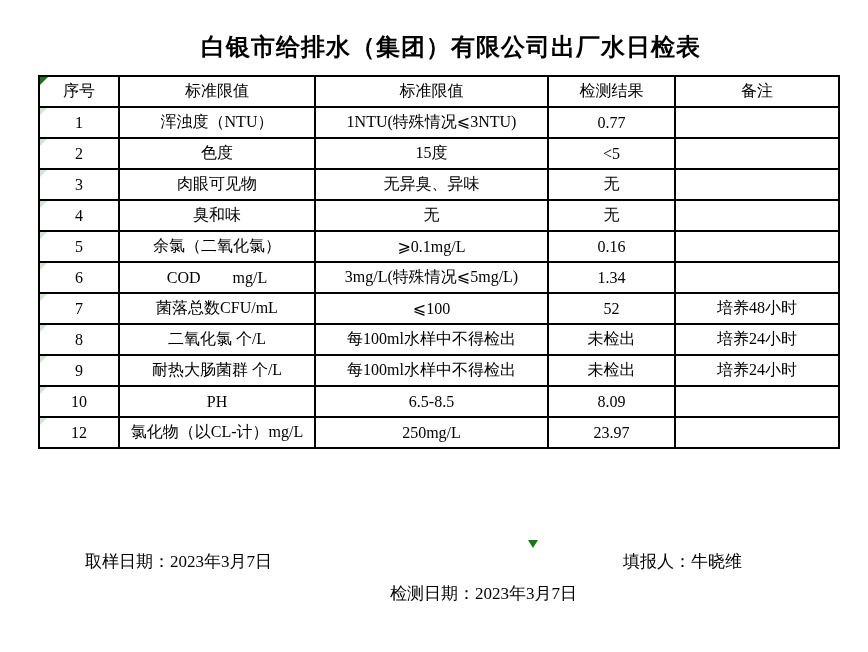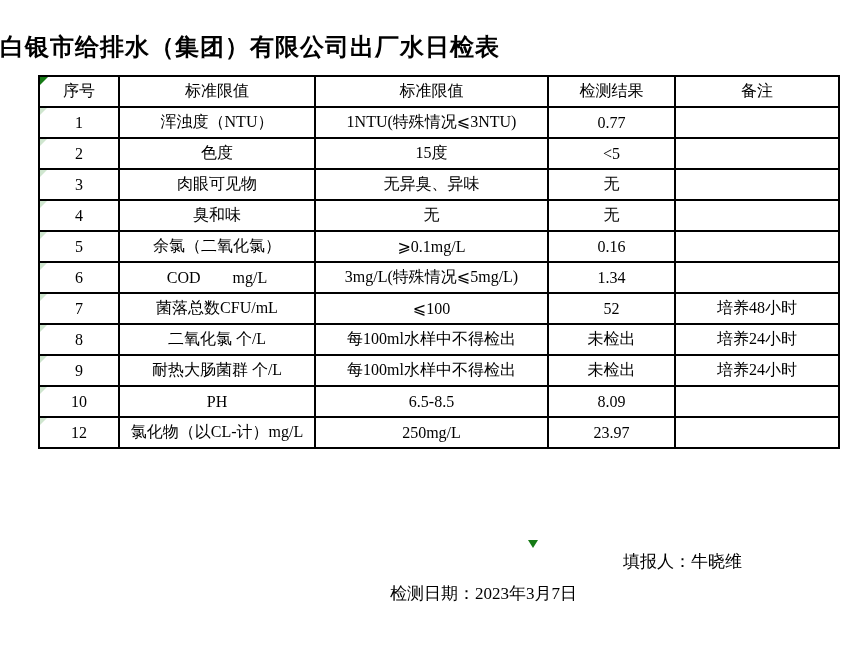--- a/index.html
+++ b/index.html
@@ -11,21 +11,21 @@
     color: #000000;
     position: relative;
     overflow: hidden;
   }
   .page { position: absolute; inset: 0; }
 
   .title {
     position: absolute;
     top: 31px; left: 0;
     width: 701px;
-    text-align: left;
+    text-align: right;
     font-size: 24px;
     font-weight: bold;
     letter-spacing: 1px;
     white-space: nowrap;
   }
 
   table.report {
     position: absolute;
     left: 38px; top: 75px;
     width: 800px;
@@ -190,19 +190,20 @@
       <td class="c-item">氯化物（以CL-计）mg/L</td>
       <td class="c-limit">250mg/L</td>
       <td class="c-result">23.97</td>
       <td class="c-remark"></td>
     </tr>
 
   </tbody>
   </table>
 
   <div class="footer">
+    <span class="f-item f-sampling"><span>取样日期：</span><span>2023年3月7日</span></span>
     <span class="f-item f-testing"><span>检测日期：</span><span>2023年3月7日</span></span>
     <span class="f-item f-reporter"><span>填报人：</span><span>牛晓维</span></span>
   </div>
 
   <div class="bottom-flag"></div>
 
 </div>
 
 </body></html>

